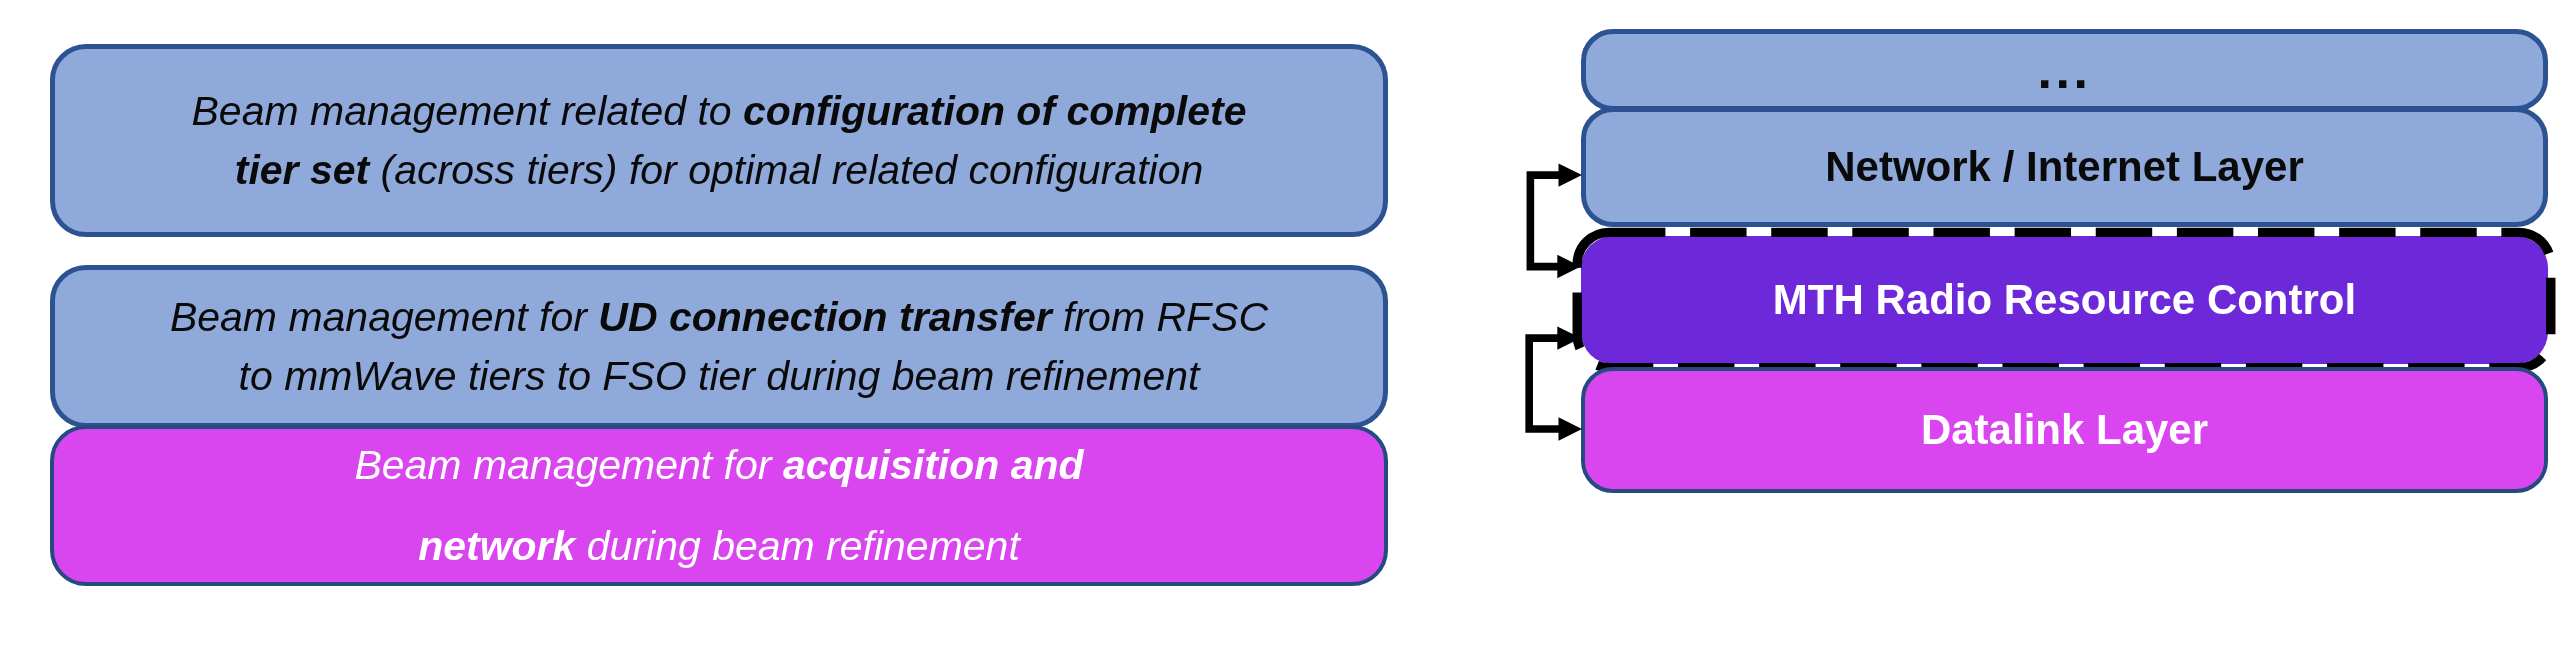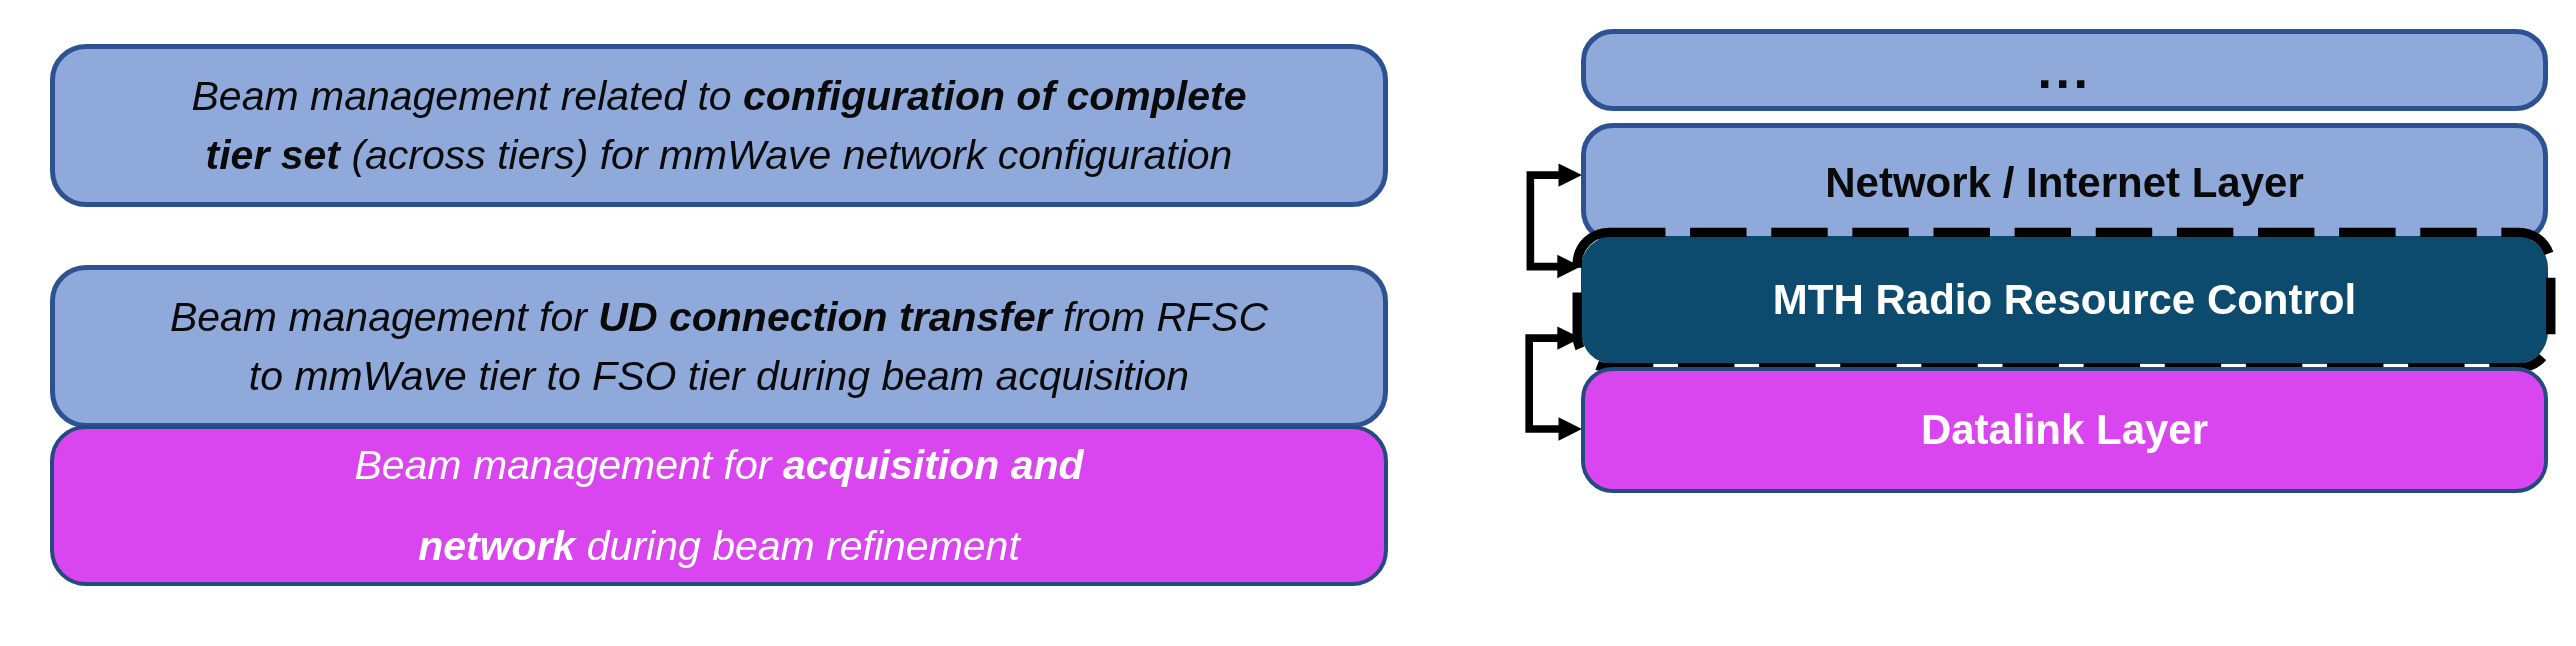--- a/index.html
+++ b/index.html
@@ -34,55 +34,55 @@
     position:absolute;left:0;right:0;
     box-sizing:border-box;
     border-radius:32px;
     display:flex;align-items:center;justify-content:center;
     text-align:center;
     font-weight:bold;
     font-size:42px;
   }
   .sbox.fill-light{border-width:5.9px;}
   .mth{
-    background:#0c4a6e;
+    background:#6d28d9;
     color:#FFFFFF;
     border:none;
   }
   .more-box{font-size:52px;letter-spacing:3.5px;}
   .mth-outline{position:absolute;pointer-events:none;}
   .connectors{position:absolute;left:1494px;top:153px;}
 </style>
 </head>
 <body>
 
 <div class="canvas">
 
-  <div class="lbox fill-light" style="top:44px;height:163px;">
+  <div class="lbox fill-light" style="top:44px;height:193px;">
     <div class="line"><span>Beam management related to </span><span class="b">configuration of complete</span></div>
-    <div class="line"><span class="b">tier set</span><span> (across tiers) for mmWave network configuration</span></div>
+    <div class="line"><span class="b">tier set</span><span> (across tiers) for optimal related configuration</span></div>
   </div>
 
   <div class="lbox fill-light" style="top:235px;height:163px;margin-top:30px;">
     <div class="line"><span>Beam management for </span><span class="b">UD connection transfer</span><span> from RFSC</span></div>
-    <div class="line"><span>to mmWave tier to FSO tier during beam acquisition</span></div>
+    <div class="line"><span>to mmWave tiers to FSO tier during beam refinement</span></div>
   </div>
 
   <div class="lbox fill-dark" style="top:425px;height:161px;gap:22px;">
     <div class="line"><span>Beam management for </span><span class="b">acquisition and</span></div>
     <div class="line"><span class="b">network</span><span> during beam refinement</span></div>
   </div>
 
   <div class="stack">
 
     <div class="sbox fill-light more-box" style="top:0;height:82px;">
         <span>...</span>
       </div>
 
-    <div class="sbox fill-light" style="top:94px;height:120px;">
+    <div class="sbox fill-light" style="top:78px;height:120px;">
         <span>Network / Internet Layer</span>
       </div>
 
     <div class="sbox mth" style="top:207px;height:128px;">
         <span>MTH Radio Resource Control</span>
       </div>
 
     <svg class="mth-outline" style="left:-11.8px;top:195px;" width="990" height="152" viewBox="0 0 1684 258">
       <rect x="14" y="14" width="1656" height="230" rx="54" fill="none" stroke="#000000" stroke-width="16" stroke-dasharray="96 42"></rect>
     </svg>

